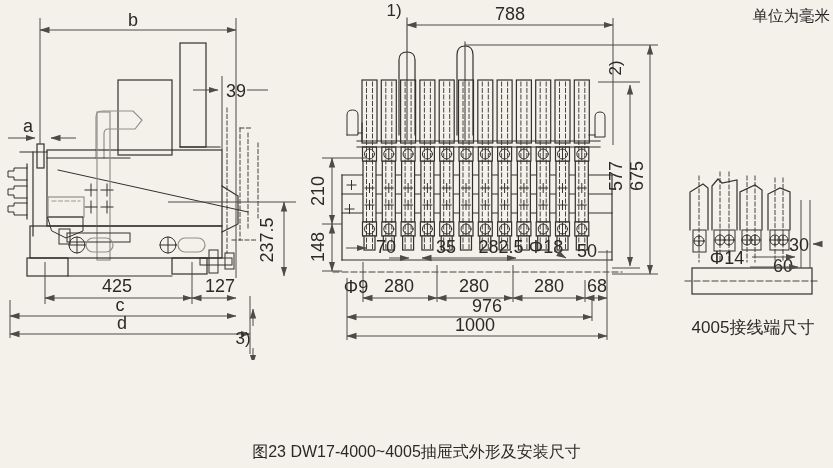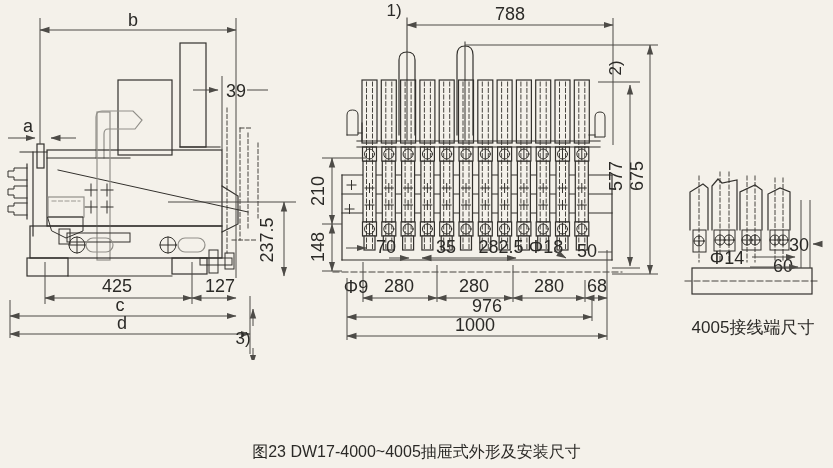--- a/index.html
+++ b/index.html
@@ -318,17 +318,18 @@
       <text x="799" y="251" class="tm">30</text>
       <line x1="822" y1="244" x2="813" y2="244" class="dim" marker-end="url(#ar)"></line>
       <text x="783" y="272" class="tm">60</text>
       <line x1="750" y1="267" x2="798" y2="267" class="dim" marker-end="url(#ar)"></line>
     </g>
 
     <text x="753" y="333" class="tm t17">4005接线端尺寸</text>
   </g>
 </svg>
 
+<div class="unit">单位为毫米</div>
 
 
 <div class="caption">图23 DW17-4000~4005抽屉式外形及安装尺寸</div>
 
 </div>
 
 </body></html>

